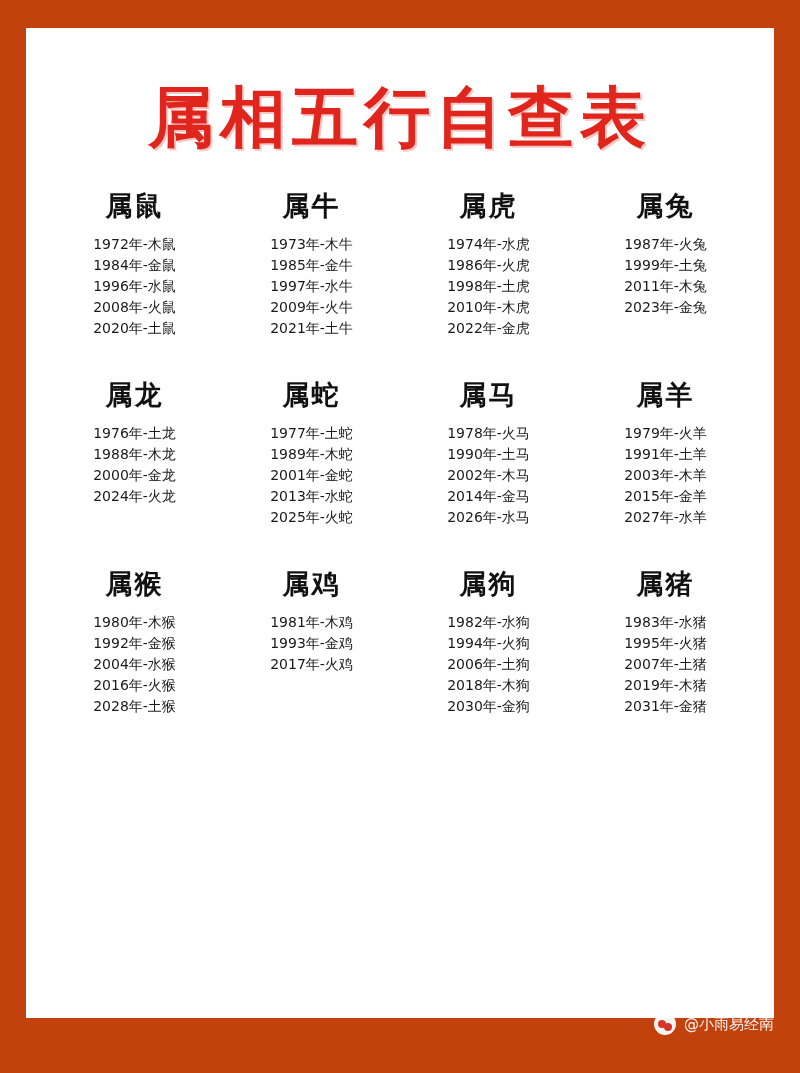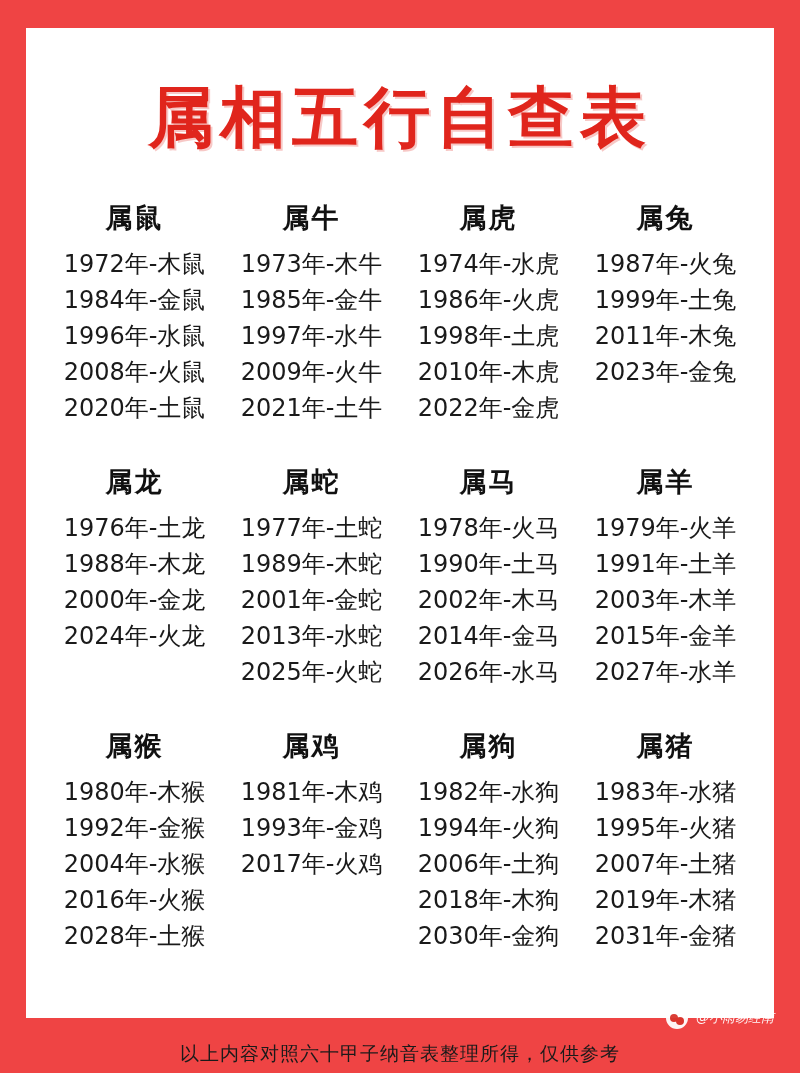--- a/index.html
+++ b/index.html
@@ -10,21 +10,21 @@
     width: 800px;
     height: 1073px;
     background: #d9352c;
     font-family: "Liberation Sans", "DejaVu Sans", sans-serif;
     overflow: hidden;
   }
   .poster {
     position: relative;
     width: 800px;
     height: 1073px;
-    background: #ef4444;
+    background: #c2410c;
     box-sizing: border-box;
     padding: 28px 26px 0 26px;
   }
   .sheet {
     position: relative;
     width: 748px;
     height: 990px;
     background: #ffffff;
     box-sizing: border-box;
     padding: 18px 14px 0 14px;
@@ -35,21 +35,21 @@
     font-family: "DejaVu Sans", "Liberation Sans", sans-serif;
     font-weight: bold;
     font-size: 66px;
     letter-spacing: 6px;
     line-height: 1.15;
     margin-top: 34px;
     margin-bottom: 6px;
     text-shadow: 2px 2px 0 rgba(224,37,28,0.25);
   }
   .grid {
-    margin-top: 44px;
+    margin-top: 32px;
     display: flex;
     flex-direction: column;
     gap: 38px;
   }
   .row {
     display: flex;
     justify-content: space-between;
     padding: 0 6px;
   }
   .cell {
@@ -59,49 +59,48 @@
   .cell-title {
     font-family: "DejaVu Sans", "Liberation Sans", sans-serif;
     font-weight: bold;
     font-size: 27px;
     color: #111111;
     letter-spacing: 2px;
     margin-bottom: 10px;
   }
   .cell-line {
     font-family: "DejaVu Sans", "Liberation Sans", sans-serif;
-    font-size: 24px;
+    font-size: 14px;
     color: #1a1a1a;
     line-height: 1.50;
     letter-spacing: 0px;
     white-space: nowrap;
   }
   .footnote {
     position: absolute;
     left: 0;
     right: 0;
     bottom: 6px;
     text-align: center;
     font-family: "DejaVu Sans", "Liberation Sans", sans-serif;
     font-size: 19px;
     color: #1a1a1a;
     letter-spacing: 1px;
   }
   .watermark {
     position: absolute;
     right: 26px;
-    bottom: 44px;
+    bottom: 38px;
     display: flex;
     align-items: center;
     gap: 8px;
     color: #ffffff;
     font-family: "DejaVu Sans", "Liberation Sans", sans-serif;
-    font-size: 13px;
+    font-size: 15px;
     opacity: 0.95;
-    font-style: italic;
   }
   .wm-icon {
     width: 22px;
     height: 22px;
     border-radius: 50%;
     background: #ffffff;
     display: inline-block;
     position: relative;
   }
   .wm-icon::before {
@@ -232,19 +231,18 @@
           <div class="cell-line">1995年-火猪</div>
           <div class="cell-line">2007年-土猪</div>
           <div class="cell-line">2019年-木猪</div>
           <div class="cell-line">2031年-金猪</div>
         </div>
       </div>
 
     </div>
   </div>
 
-  <div class="footnote">以上内容对照六十甲子纳音表整理所得，仅供参考</div>
 
   <div class="watermark">
     <span class="wm-icon"></span>
     <span>@小雨易经南</span>
   </div>
 </div>
 
 </body></html>

